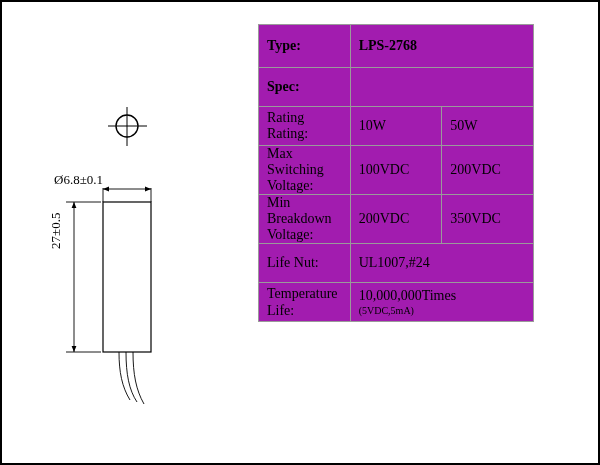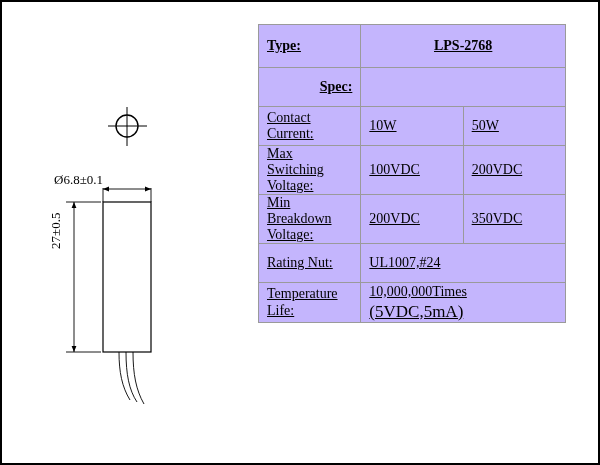--- a/index.html
+++ b/index.html
@@ -53,24 +53,23 @@
 
   
   .spec-table-wrap {
     position: absolute;
     left: 256px;
     top: 22px;
     width: 324px;
   }
   table.spec {
     border-collapse: collapse;
-    width: 308px;
+    width: 276px;
     table-layout: fixed;
-    background: #c4b5fd;
-    text-decoration: underline;
+    background: #a21caf;
   }
   table.spec td {
     border: 1px solid #9a9a9a;
     padding: 0 8px;
     height: 38px;
     font-family: "Liberation Serif", serif;
     font-size: 14px;
     color: #000000;
     vertical-align: middle;
   }
@@ -83,35 +82,33 @@
   tr.type-row td {
     height: 42px;
   }
   td.type-label {
     font-weight: bold;
     font-size: 17px;
   }
   td.type-value {
     font-weight: bold;
     font-size: 17px;
-    text-align: center;
   }
   td.spec-label {
     color: #cc0000;
     font-weight: bold;
     font-size: 14px;
-    text-align: right;
   }
   td.tall {
     height: 44px;
     line-height: 1.25;
   }
   .sub {
     display: block;
-    font-size: 17px;
+    font-size: 10px;
   }
 </style>
 </head>
 <body>
 
 <div id="page">
 
   <div class="drawing">
     <svg class="dwg-svg" width="250" height="461" viewBox="0 0 250 461">
 
@@ -161,41 +158,41 @@
           <td class="label type-label">Type:</td>
           <td class="type-value" colspan="2">LPS-2768</td>
         </tr>
 
         <tr>
           <td class="label spec-label">Spec:</td>
           <td class="val" colspan="2"></td>
         </tr>
 
         <tr>
-          <td class="label">Contact Current:</td>
+          <td class="label">Rating Rating:</td>
           <td class="val">10W</td>
           <td class="val">50W</td>
         </tr>
 
         <tr>
           <td class="label">Max Switching Voltage:</td>
           <td class="val">100VDC</td>
           <td class="val">200VDC</td>
         </tr>
 
         <tr>
           <td class="label">Min Breakdown Voltage:</td>
           <td class="val">200VDC</td>
           <td class="val">350VDC</td>
         </tr>
 
 
 
         <tr>
-          <td class="label">Rating Nut:</td>
+          <td class="label">Life Nut:</td>
           <td class="val" colspan="2">UL1007,#24</td>
         </tr>
 
 
         <tr>
           <td class="label tall">Temperature Life:</td>
           <td class="val tall" colspan="2">
             <span>10,000,000Times</span>
             <span class="sub">(5VDC,5mA)</span>
           </td>

